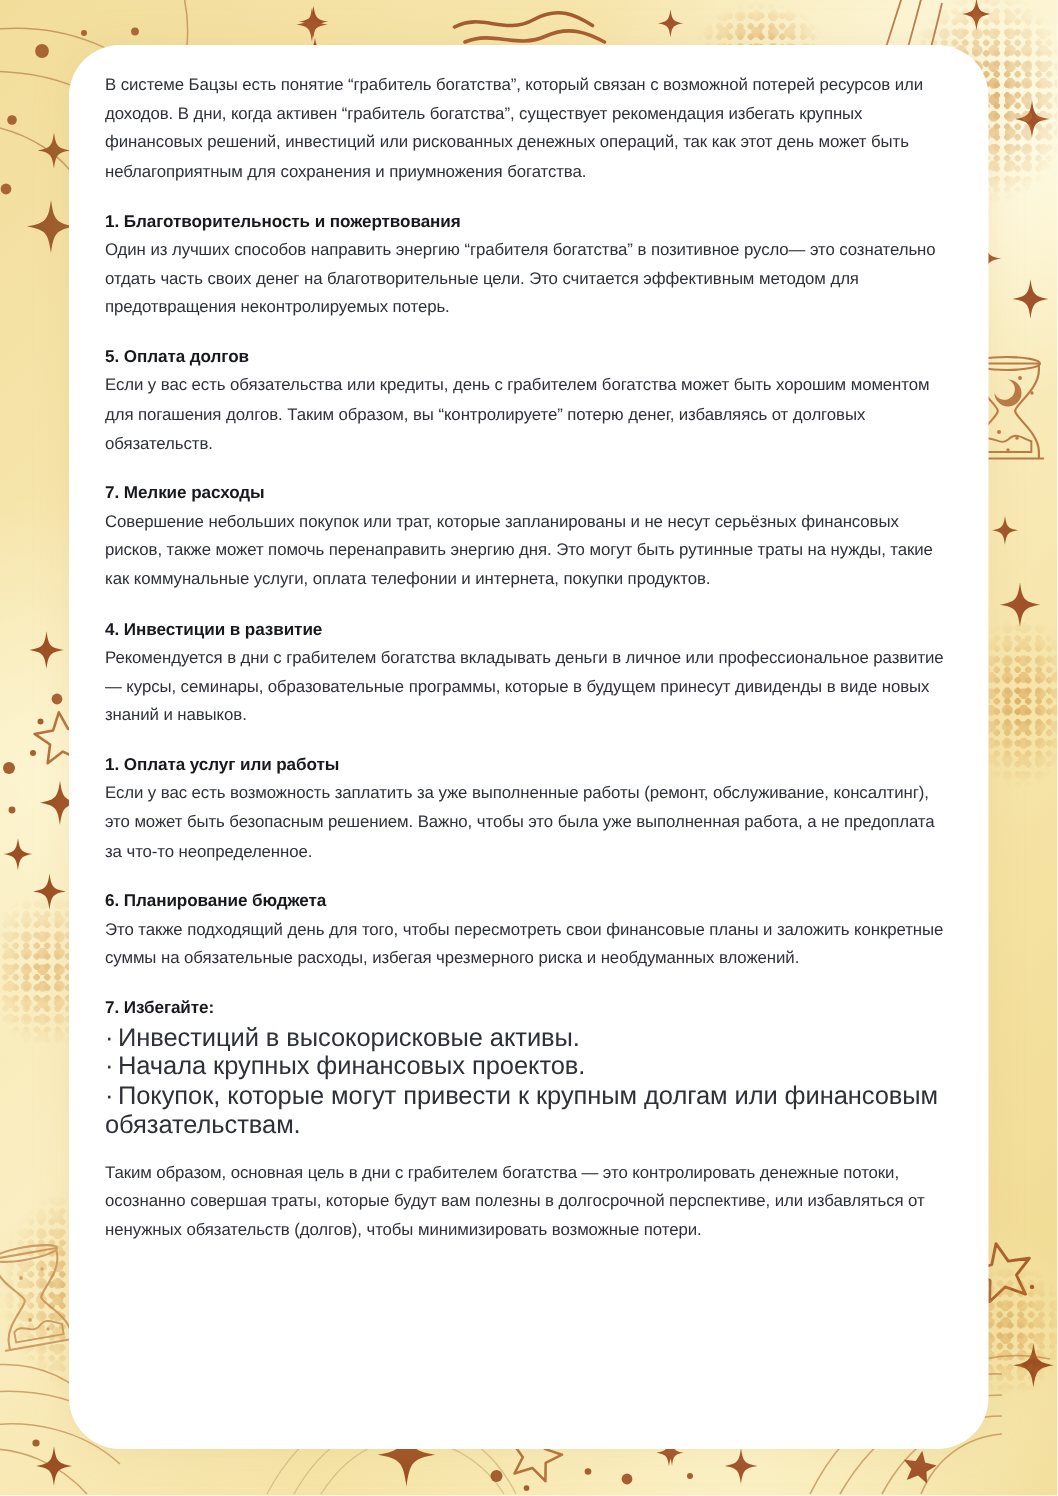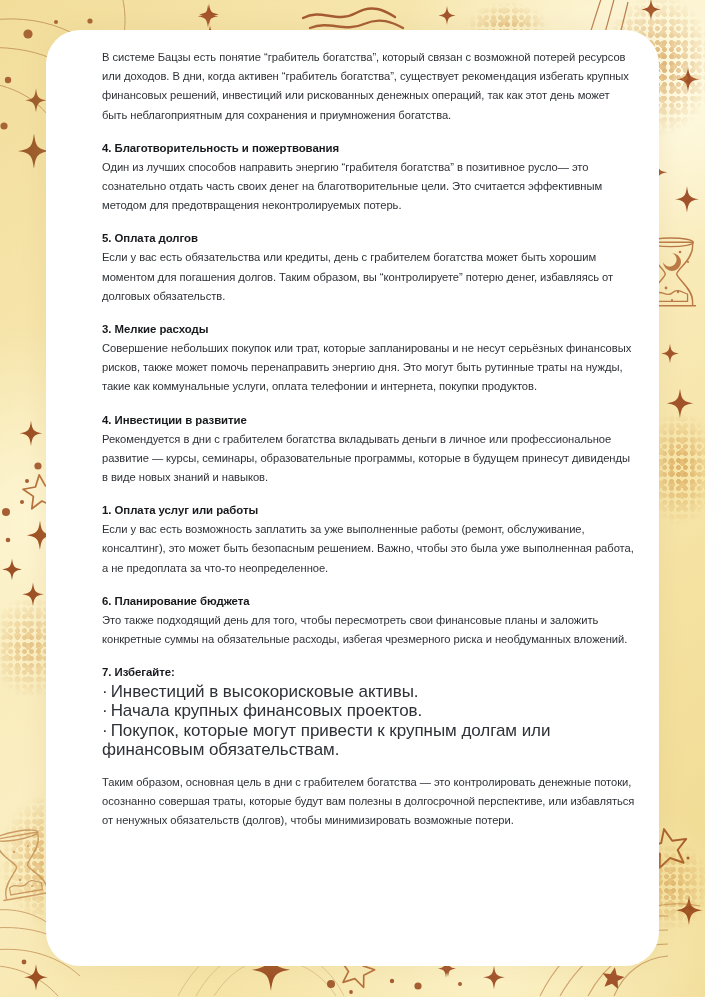--- a/index.html
+++ b/index.html
@@ -46,21 +46,20 @@
     left: 46px; top: 30px;
     width: 613px; height: 936px;
     background: #ffffff;
     border-radius: 34px;
     box-shadow: 0 0 24px rgba(214,180,108,0.22);
   }
   .card-inner {
     position: absolute;
     left: 24px; top: 18px; right: 24px; bottom: 14px;
     overflow: hidden;
-    margin-left: 32px;
   }
 
   
   .doc { color: #2e3137; }
   p.para {
     margin: 0 0 14px 0;
     font-size: 11.2px;
     line-height: 19.2px;
     color: #2e3137;
     letter-spacing: -0.05px;
@@ -298,31 +297,31 @@
     <div class="glitter" style="left:628px; top:838px; width:86px; height:96px; opacity:.42;"></div>
   </div>
 
   <div class="card">
     <div class="card-inner doc">
 
       <p class="para">В системе Бацзы есть понятие “грабитель богатства”, который связан с возможной потерей ресурсов или доходов. В дни, когда активен “грабитель богатства”, существует рекомендация избегать крупных финансовых решений, инвестиций или рискованных денежных операций, так как этот день может быть неблагоприятным для сохранения и приумножения богатства.</p>
 
 
       <div class="section">
-        <h3 class="heading">4. Благотворительность и пожертвования</h3>
+        <h3 class="heading">1. Благотворительность и пожертвования</h3>
         <p class="para">Один из лучших способов направить энергию “грабителя богатства” в позитивное русло— это сознательно отдать часть своих денег на благотворительные цели. Это считается эффективным методом для предотвращения неконтролируемых потерь.</p>
       </div>
 
       <div class="section">
         <h3 class="heading">5. Оплата долгов</h3>
         <p class="para">Если у вас есть обязательства или кредиты, день с грабителем богатства может быть хорошим моментом для погашения долгов. Таким образом, вы “контролируете” потерю денег, избавляясь от долговых обязательств.</p>
       </div>
 
       <div class="section">
-        <h3 class="heading">3. Мелкие расходы</h3>
+        <h3 class="heading">7. Мелкие расходы</h3>
         <p class="para">Совершение небольших покупок или трат, которые запланированы и не несут серьёзных финансовых рисков, также может помочь перенаправить энергию дня. Это могут быть рутинные траты на нужды, такие как коммунальные услуги, оплата телефонии и интернета, покупки продуктов.</p>
       </div>
 
       <div class="section">
         <h3 class="heading">4. Инвестиции в развитие</h3>
         <p class="para">Рекомендуется в дни с грабителем богатства вкладывать деньги в личное или профессиональное развитие — курсы, семинары, образовательные программы, которые в будущем принесут дивиденды в виде новых знаний и навыков.</p>
       </div>
 
       <div class="section">
         <h3 class="heading">1. Оплата услуг или работы</h3>

